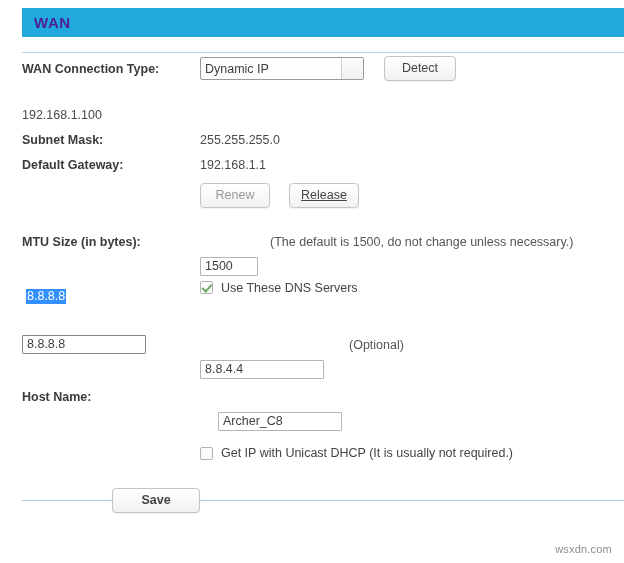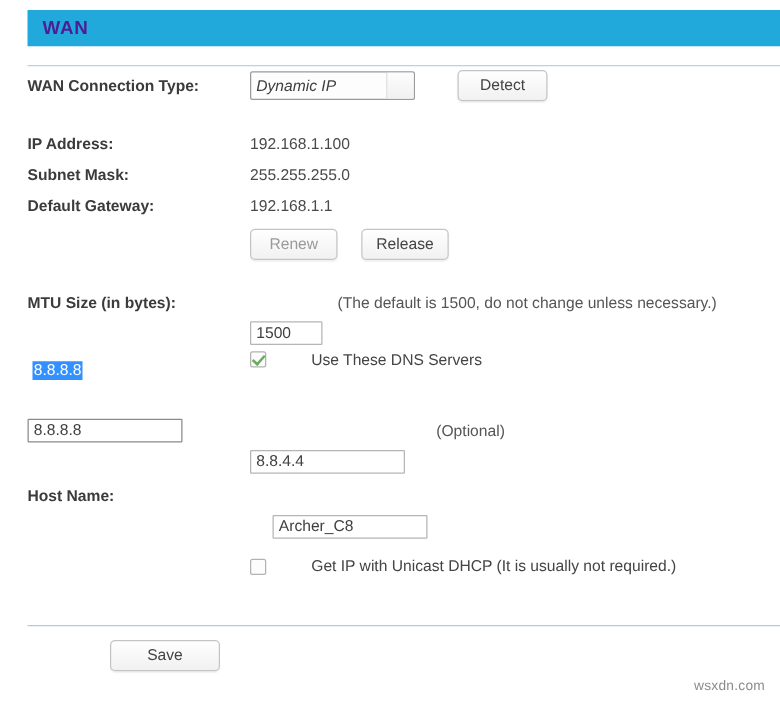--- a/index.html
+++ b/index.html
@@ -79,40 +79,39 @@
     font-size: 12.5px;
   }
 
   .field-area {
     display: flex;
     align-items: center;
   }
 
   
   select.combo {
-    width: 132px;
+    width: 164px;
     height: 23px;
     font-family: "Liberation Sans", sans-serif;
     font-size: 12.5px;
     color: #3f3f3f;
     background: #fdfdfd;
     border: 1px solid #9a9a9a;
     border-radius: 2px;
     padding: 1px 2px 1px 4px;
     -webkit-appearance: none;
     appearance: none;
     background-image:
       linear-gradient(45deg, transparent 50%, #666 50%),
       linear-gradient(135deg, #666 50%, transparent 50%);
     background-position:
       calc(100% - 15px) calc(50% + 1px),
       calc(100% - 10px) calc(50% + 1px);
     background-size: 5px 5px, 5px 5px;
     background-repeat: no-repeat;
-    font-style: italic;
   }
   .combo-wrap {
     position: relative;
     display: inline-block;
   }
   .combo-wrap::before {
     content: "";
     position: absolute;
     right: 1px;
     top: 1px;
@@ -130,23 +129,23 @@
     color: #444444;
     background: linear-gradient(#ffffff, #f1f1f1);
     border: 1px solid #c4c4c4;
     border-radius: 4px;
     padding: 4px 0 5px 0;
     text-align: center;
     box-shadow: 0 1px 1px rgba(0,0,0,0.06);
     cursor: pointer;
     box-sizing: border-box;
   }
-  .btn-detect { width: 72px; margin-left: 34px; }
+  .btn-detect { width: 72px; margin-left: 20px; }
   .btn-renew  { width: 70px; color: #9a9a9a; }
-  .btn-release{ width: 70px; margin-left: 19px; }
+  .btn-release{ width: 70px; margin-left: 19px; text-decoration: underline; }
   .btn-save   { width: 88px; }
 
   input.txt {
     font-family: "Liberation Sans", sans-serif;
     font-size: 12.5px;
     color: #3f3f3f;
     background: #ffffff;
     border: 1px solid #b5b5b5;
     border-radius: 1px;
     height: 19px;
@@ -170,21 +169,20 @@
     color: #555555;
     font-size: 12.5px;
     margin-left: 25px;
   }
 
   
   .check-row {
     display: flex;
     align-items: center;
     padding-left: 200px;
-    gap: 28px;
   }
   .cbox {
     width: 13px;
     height: 13px;
     box-sizing: border-box;
     border: 1px solid #b2b2b2;
     background: #fcfcfc;
     border-radius: 2px;
     position: relative;
     flex: 0 0 13px;
@@ -231,24 +229,25 @@
     left: 22px;
     right: 0;
     top: 500px;
     height: 1px;
     background: #9fd3dd;
   }
 
   .save-area {
     position: absolute;
     left: 0;
-    top: 512px;
+    top: 488px;
     width: 100%;
-    padding-left: 88px;
-    box-sizing: border-box;
+    padding-left: 112px;
+    box-sizing: border-box;
+    font-weight: bold;
   }
 
   .watermark {
     position: absolute;
     right: 12px;
     bottom: 8px;
     font-family: "Liberation Sans", sans-serif;
     font-size: 11px;
     color: #8b8b8b;
     letter-spacing: 0.2px;
@@ -275,21 +274,20 @@
             <option>Dynamic IP</option>
           </select>
         </span>
         <div class="btn btn-detect">Detect</div>
       </div>
     </div>
 
     <div style="height:17px;"></div>
 
     <div class="row" style="height:25px;">
-      <div class="label">IP Address:</div>
       <div class="value-static">192.168.1.100</div>
     </div>
 
     <div class="row" style="height:25px;">
       <div class="label">Subnet Mask:</div>
       <div class="value-static">255.255.255.0</div>
     </div>
 
     <div class="row" style="height:25px;">
       <div class="label">Default Gateway:</div>

